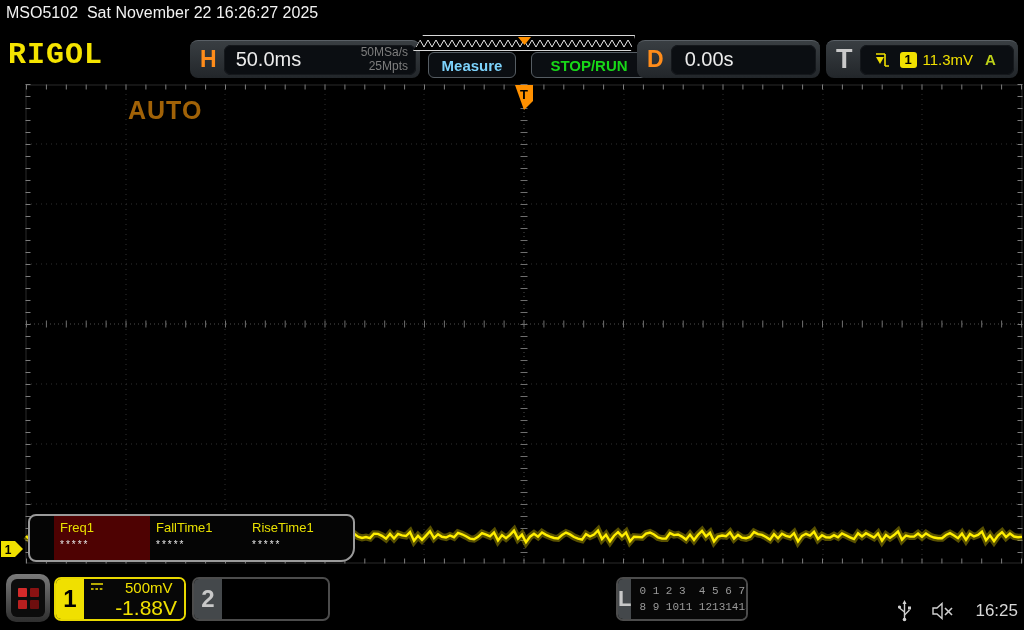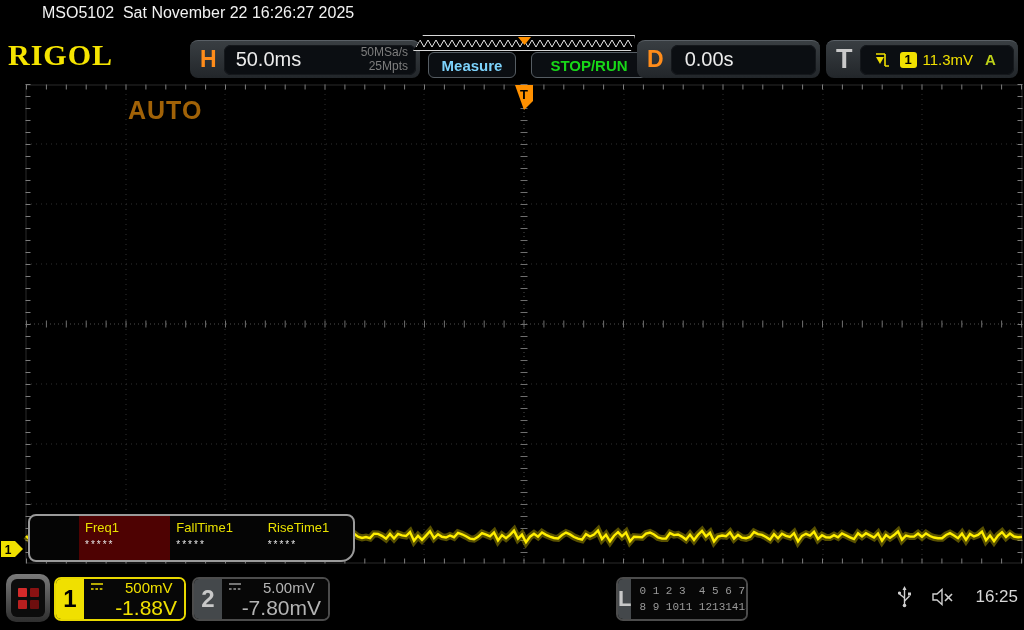--- a/index.html
+++ b/index.html
@@ -2,23 +2,23 @@
 <html><head>
 <meta charset="utf-8">
 <style>
   * { margin:0; padding:0; box-sizing:border-box; }
   html,body { background:#000; }
   #screen {
     position:relative; width:1024px; height:630px; background:#000;
     font-family:"Liberation Sans", sans-serif; overflow:hidden;
   }
   
-  #status-bar { position:absolute; left:6px; top:4px; color:#f2f2f2; font-size:16px; white-space:pre;margin-left:36px; }
-  
-  #logo { position:absolute; left:8px; top:38px; color:#f5e400; font-family:Liberation Serif, serif;
+  #status-bar { position:absolute; left:6px; top:4px; color:#f2f2f2; font-size:16px; white-space:pre; }
+  
+  #logo { position:absolute; left:8px; top:38px; color:#f5e400; font-family:Liberation Mono, monospace;
           font-weight:bold; font-size:30px; letter-spacing:1px; }
   #mode { position:absolute; left:128px; top:48px; color:#a16207; font-weight:bold; font-size:25px; letter-spacing:1px;margin-top:48px; }
   .hdr-box { position:absolute; top:40px; height:38px; background:linear-gradient(#393e42,#22262a);
              border-radius:8px; border-top:1px solid #5a6066; display:flex; align-items:center; }
   .hdr-letter { font-weight:bold; font-size:23px; margin:0 7px 0 10px; }
   .hdr-pill { background:#0b0e12; border-radius:7px; height:30px; flex:1; margin-right:4px;
               display:flex; align-items:center; box-shadow:inset 0 0 0 1px #15181c; }
   #h-box { left:190px; width:230px; }
   #h-box .scale { color:#ececec; font-size:20px; padding-left:12px; flex:1; }
   #h-box .rates { color:#7d7d7d; font-size:12px; line-height:1.15; text-align:right; padding-right:8px; }
@@ -34,21 +34,21 @@
   #preview-strip { position:absolute; left:413px; top:35px; width:222px; height:16px; background:#000;
                    border:1px solid #d8d8d8; clip-path:polygon(10px 0,100% 0,calc(100% - 4px) 100%,0 100%); }
   
   .hdr-btn { position:absolute; top:52px; height:26px; background:#0b0e12; border:1px solid #565d63;
              border-radius:6px; font-weight:bold; font-size:15px; display:flex; align-items:center;
              justify-content:center; cursor:pointer; }
   #measure-btn { left:428px; width:88px; color:#7dd3fc; }
   #stoprun-btn { left:531px; width:116px; color:#18d818; }
   
   #meas-box { position:absolute; left:28px; top:514px; width:327px; height:48px; background:#050505;
-              border:2px solid #9a9a9a; border-radius:8px 8px 14px 8px; display:flex; padding-left:49px;
+              border:2px solid #9a9a9a; border-radius:8px 8px 14px 8px; display:flex; padding-left:24px;
               z-index:5; overflow:hidden; }
   .meas-item { width:96px; padding:4px 0 0 6px; }
   .meas-item.selected { background:#4e0202; }
   .meas-name { color:#e8e000; font-size:13px; }
   .meas-value { color:#e6e6e6; font-size:10px; letter-spacing:2px; margin-top:4px; }
   
   #menu-btn { position:absolute; left:6px; top:574px; width:44px; height:48px; border-radius:10px;
               background:linear-gradient(#7a7a7a,#2e2e2e); padding:5px; cursor:pointer; }
   #menu-btn .inner { width:100%; height:100%; background:#0c0c0c; border-radius:6px; display:grid;
               grid-template-columns:9px 9px; grid-template-rows:9px 9px; gap:3px; align-content:center; justify-content:center; }
@@ -64,21 +64,21 @@
   .chan-content { flex:1; background:#070707; padding:2px 7px 2px 6px; display:flex; flex-direction:column; justify-content:center; }
   .chan-row1 { font-size:15px; display:flex; align-items:center; gap:21px; }
   .chan-row2 { font-size:21px; text-align:right; }
   #ch1-box .chan-content { color:#f0e000; }
   #ch2-box .chan-content { color:#b4b4b4; }
   #la-box { position:absolute; left:616px; top:577px; width:132px; height:44px; display:flex;
             border:2px solid #4c4c4c; border-radius:7px; overflow:hidden; cursor:pointer; }
   #la-box .chan-badge { background:#44484b; color:#c8c8c8; font-size:22px; }
   #la-content { flex:1; background:#070707; color:#9a9a9a; font-family:"Liberation Mono", monospace;
             font-size:11px; line-height:1.45; padding:5px 0 0 8px; letter-spacing:0px; white-space:pre; }
-  #sys-icons { position:absolute; right:6px; top:586px; display:flex; align-items:center; gap:20px; }
+  #sys-icons { position:absolute; right:6px; top:600px; display:flex; align-items:center; gap:20px; }
   #sys-time { color:#d8d8d8; font-size:17px; }
 </style>
 </head>
 <body>
 
 <div id="screen">
 
   <div id="status-bar"><span>MSO5102</span>&nbsp;&nbsp;<span>Sat November 22 16:26:27 2025</span></div>
 
   <div id="logo">RIGOL</div>
@@ -203,30 +203,20 @@
           <line x1="1" y1="7" x2="13" y2="7" stroke="#f0e000" stroke-width="1.6" stroke-dasharray="2.6 1.8"></line>
         </svg>
         <span>500mV</span>
       </div>
       <div class="chan-row2">-1.88V</div>
     </div>
   </div>
 
   <div class="chan-box" id="ch2-box">
     <div class="chan-badge">2</div>
-    <div class="chan-content">
-      <div class="chan-row1">
-        <svg width="14" height="10" viewBox="0 0 14 10">
-          <line x1="1" y1="2" x2="13" y2="2" stroke="#9a9a9a" stroke-width="1.6"></line>
-          <line x1="1" y1="7" x2="13" y2="7" stroke="#9a9a9a" stroke-width="1.6" stroke-dasharray="2.6 1.8"></line>
-        </svg>
-        <span>5.00mV</span>
-      </div>
-      <div class="chan-row2">-7.80mV</div>
-    </div>
   </div>
 
   <div id="la-box">
     <div class="chan-badge">L</div>
     <div id="la-content"><span>0 1 2 3  4 5 6 7</span><br><span>8 9 1011 12131415</span></div>
   </div>
 
   <div id="sys-icons">
     <svg width="13" height="22" viewBox="0 0 13 22">
       <line x1="6.5" y1="2" x2="6.5" y2="19" stroke="#d0d0d0" stroke-width="1.4"></line>

